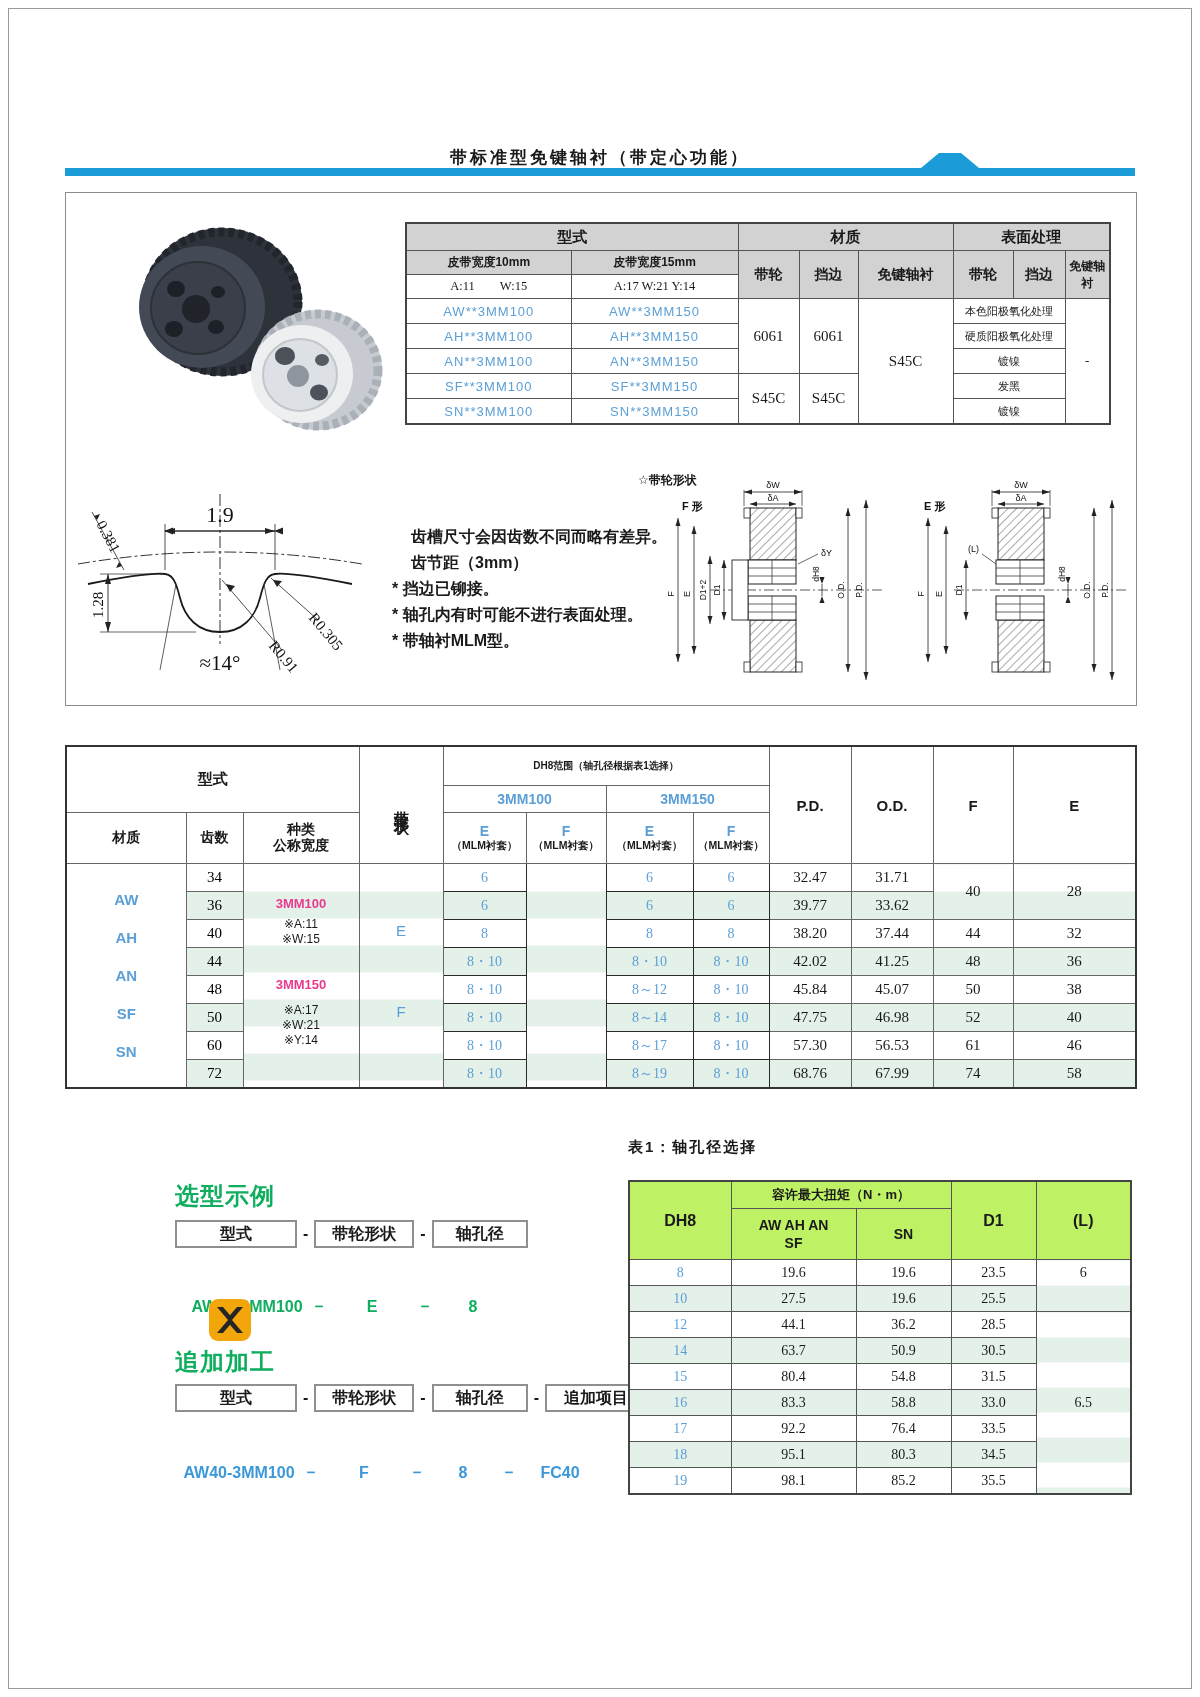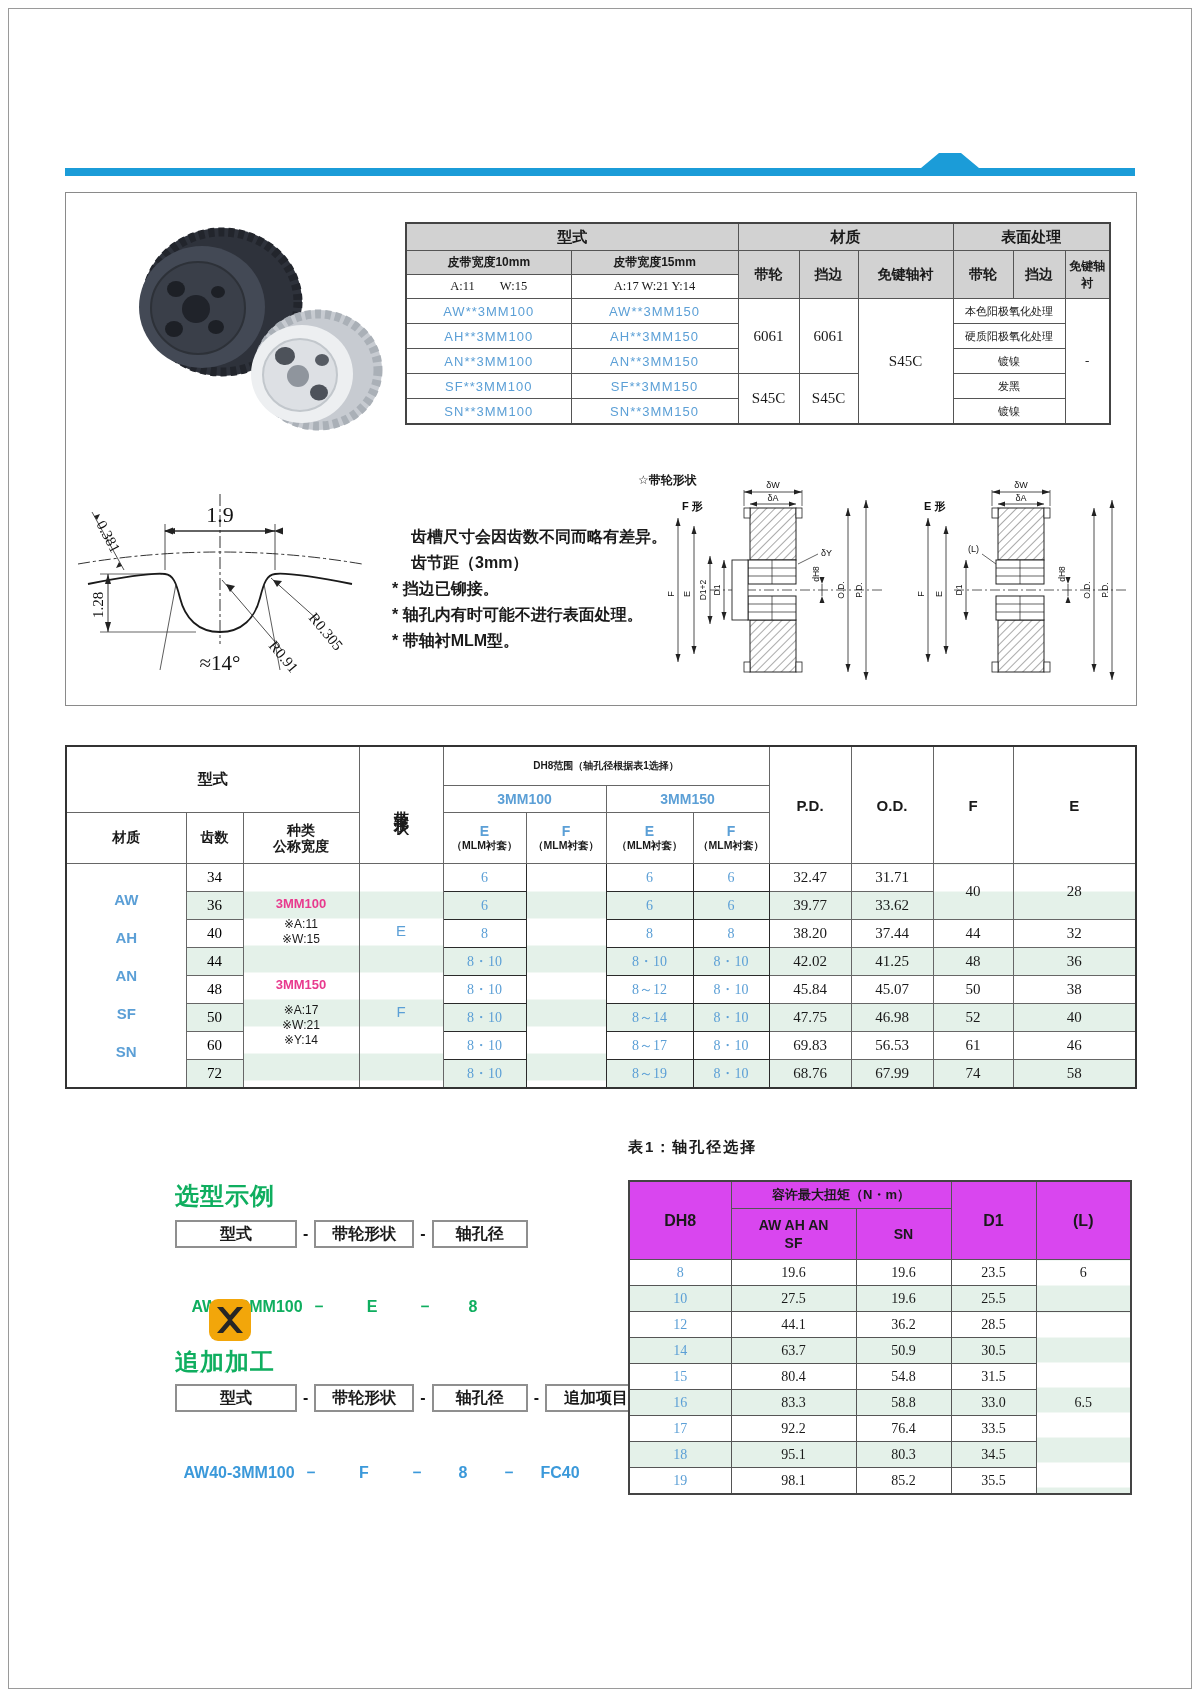--- a/index.html
+++ b/index.html
@@ -39,21 +39,21 @@
   .main{position:absolute;left:65px;top:745px;border:2px solid #333;font-size:14px;}
   .main th,.main td{border:1px solid #666;text-align:center;vertical-align:middle;padding:0;background:#fff;}
   .main th{font-weight:bold;background:#fff;}
   .main .h1 th{height:38px;font-size:15px;}
   .main .h1 th.dh8{font-size:10px;}
   .main .h2 th{height:26px;font-size:14px;color:#5b9fd6;}
   .main .h3 th{height:50px;font-size:14px;}
   .main .vert span{writing-mode:vertical-lr;text-orientation:upright;letter-spacing:3px;font-size:15px;}
   .main .efh .big{color:#5b9fd6;font-size:14px;display:block;}
   .main .efh .mlm{color:#1a1a1a;font-size:10.5px;font-weight:bold;display:block;}
-  .main .kind2{font-size:13px;line-height:16px;}
+  .main .kind2{font-size:13px;line-height:16px;font-family:Liberation Serif, serif;}
   .main tr.dr td{height:27px;}
   .main tr.dr.g td{background:#e4f1e9;}
   .main .teeth{color:#000000;font-family:"Liberation Serif","DejaVu Serif",serif;font-size:15px;}
   .main .range{color:#5b9fd6;font-family:"Liberation Serif","DejaVu Serif",serif;font-size:14px;border:1.5px solid #2a2a2a;}
   .main .num{font-family:"Liberation Serif","DejaVu Serif",serif;font-size:15px;}
   .main td.matcell{background:#fff !important;vertical-align:middle;}
   .main .matcell div{color:#5b9fd6;font-size:15px;font-weight:bold;line-height:38px;}
   .stripe8{background:repeating-linear-gradient(180deg,#ffffff 0 27px,#e4f1e9 27px 54px) !important;}
   .main td.kindcell,.main td.shapecell{position:relative;}
   .kpink{position:absolute;width:100%;text-align:center;color:#e83a8e;font-size:13px;font-weight:bold;}
@@ -67,36 +67,37 @@
   .boxrow .sep{margin:0 6px;font-size:16px;}
   .exrow{position:absolute;display:flex;align-items:center;font-size:16px;font-weight:bold;}
   .exrow.greenx{color:#0fae5f;}
   .exrow.bluex{color:#3b99da;}
   .exrow span{display:inline-block;text-align:center;margin-top:38px;}
   .proc-icon{position:absolute;left:208px;top:1298px;}
   
   .t1cap{position:absolute;left:628px;top:1138px;font-size:15px;font-weight:bold;letter-spacing:2px;}
   .t1{position:absolute;left:628px;top:1180px;border:2px solid #444;}
   .t1 th,.t1 td{border:1px solid #555;text-align:center;vertical-align:middle;padding:0;background:#fff;}
-  .t1 th{background:#d946ef;font-weight:bold;}
+  .t1 th{background:#bef264;font-weight:bold;}
   .t1 .h1 th{height:26px;font-size:13px;}
   .t1 .h1 th.big,.t1 th.big{font-size:16px;}
   .t1 .h2 th{height:50px;font-size:14px;line-height:18px;}
   .t1 tr.dr td{height:25px;font-family:"Liberation Serif","DejaVu Serif",serif;font-size:14px;}
   .t1 tr.dr.g td{background:#e4f1e9;}
   .t1 .bnum{color:#5b9fd6;}
   .t1 .l2{background:linear-gradient(180deg,#ffffff 0 25px,#e4f1e9 25px 50px) !important;vertical-align:top;line-height:25px;}
   .t1 .l7{background:repeating-linear-gradient(180deg,#ffffff 0 25px,#e4f1e9 25px 50px) !important;}
 </style>
 </head>
 <body>
 
 <div class="page">
   <div class="frame"></div>
 
+  <div class="subtitle">带标准型免键轴衬（带定心功能）</div>
   <svg class="accent-bar" width="1070" height="34" viewBox="0 0 1070 34">
     <path d="M0,22 H856 L874,7 H896 L914,22 H1070 V30 H0 Z" fill="#1b9cd8"></path>
   </svg>
 
   <div class="section1"></div>
 
   <svg class="photo" width="300" height="230" viewBox="0 0 300 230">
     <g>
       <ellipse cx="132" cy="92" rx="80" ry="74" fill="#2e323b"></ellipse>
       <ellipse cx="132" cy="92" rx="76" ry="70" fill="none" stroke="#22252c" stroke-width="9" stroke-dasharray="6 4"></ellipse>
@@ -462,21 +463,21 @@
       <td class="num">47.75</td>
       <td class="num">46.98</td>
       <td class="num">52</td>
       <td class="num">40</td>
     </tr>
     <tr class="dr">
       <td class="teeth">60</td>
       <td class="range">8・10</td>
       <td class="range">8～17</td>
       <td class="range">8・10</td>
-      <td class="num">69.83</td>
+      <td class="num">57.30</td>
       <td class="num">56.53</td>
       <td class="num">61</td>
       <td class="num">46</td>
     </tr>
     <tr class="dr g">
       <td class="teeth">72</td>
       <td class="range">8・10</td>
       <td class="range">8～19</td>
       <td class="range">8・10</td>
       <td class="num">68.76</td>

